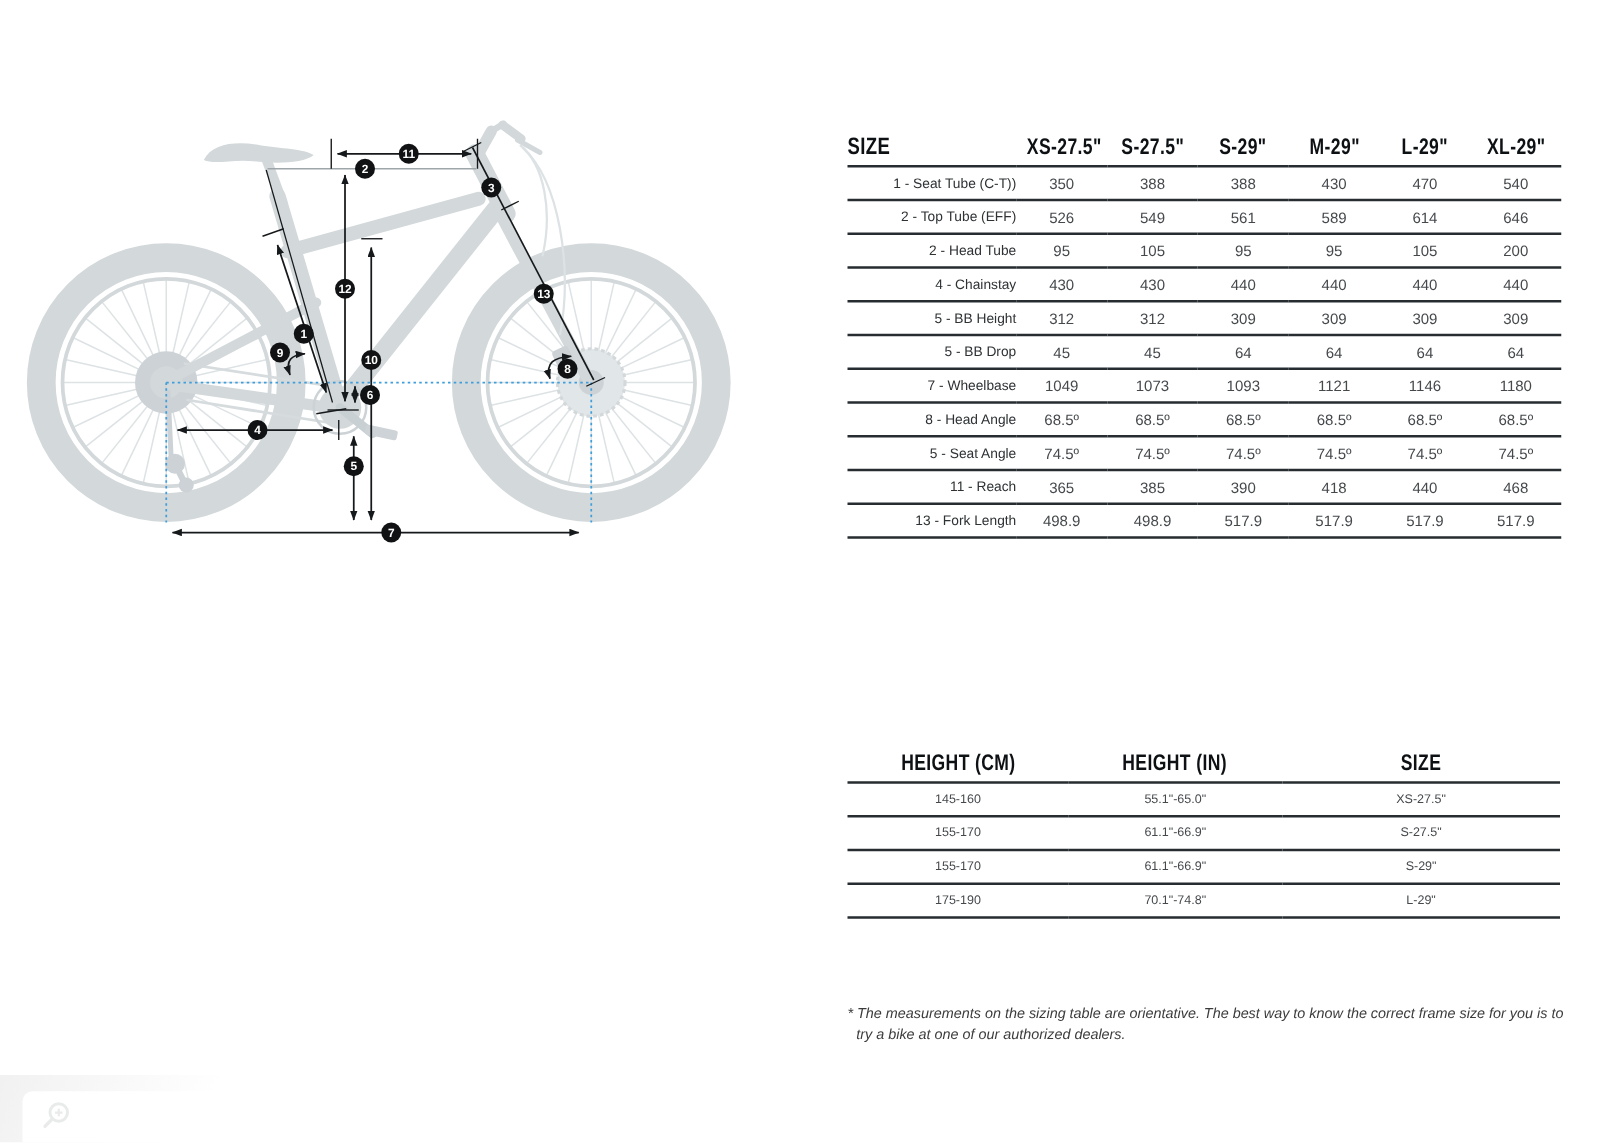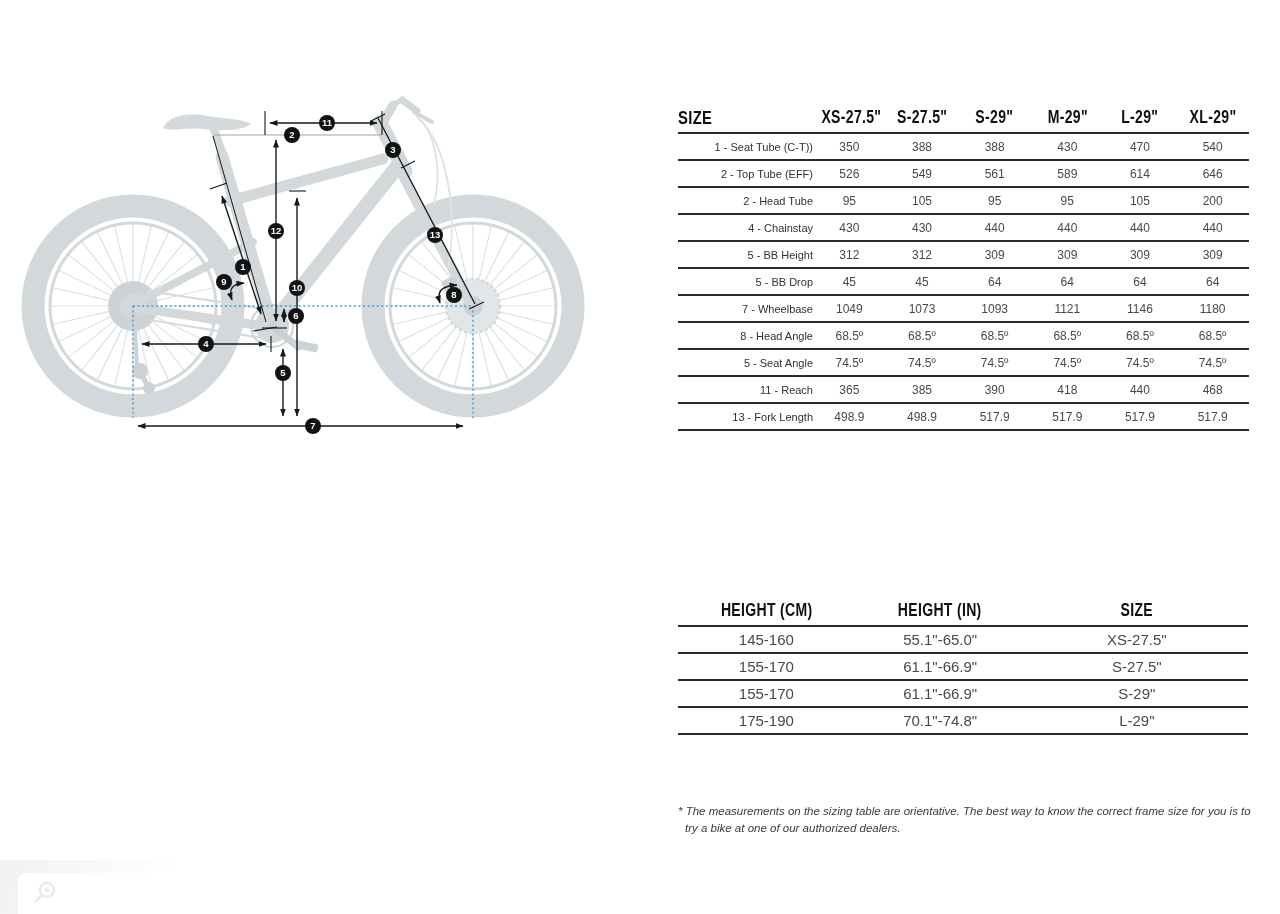--- a/index.html
+++ b/index.html
@@ -30,21 +30,21 @@
   .geo-table .rval{text-align:center;font-size:12px;color:#45494c;}
   
   .size-table{
     position:absolute;left:678px;top:552px;width:570px;
     border-collapse:collapse;table-layout:fixed;margin-top:43px;
   }
   .size-table td{padding:0;vertical-align:middle;text-align:center;}
   .size-table tr{height:27px;border-bottom:2px solid #262c30;}
   .size-table tr.head{height:31px;}
   .size-table .hcell{font-size:18px;}
-  .size-table .rval{font-size:15px;color:#45494c;}
+  .size-table .rval{font-size:10px;color:#45494c;}
   
   .footnote{
     position:absolute;left:678px;top:791px;width:580px;
     font-style:italic;font-size:11.5px;line-height:1.55;color:#3b3b3b;
     text-indent:-7px;padding-left:7px;
   }
   
   .corner{
     position:absolute;left:0;bottom:0;width:228px;height:54px;
     background:linear-gradient(112deg,#f1f1f1 0%,#f8f8f8 35%,#ffffff 72%);

